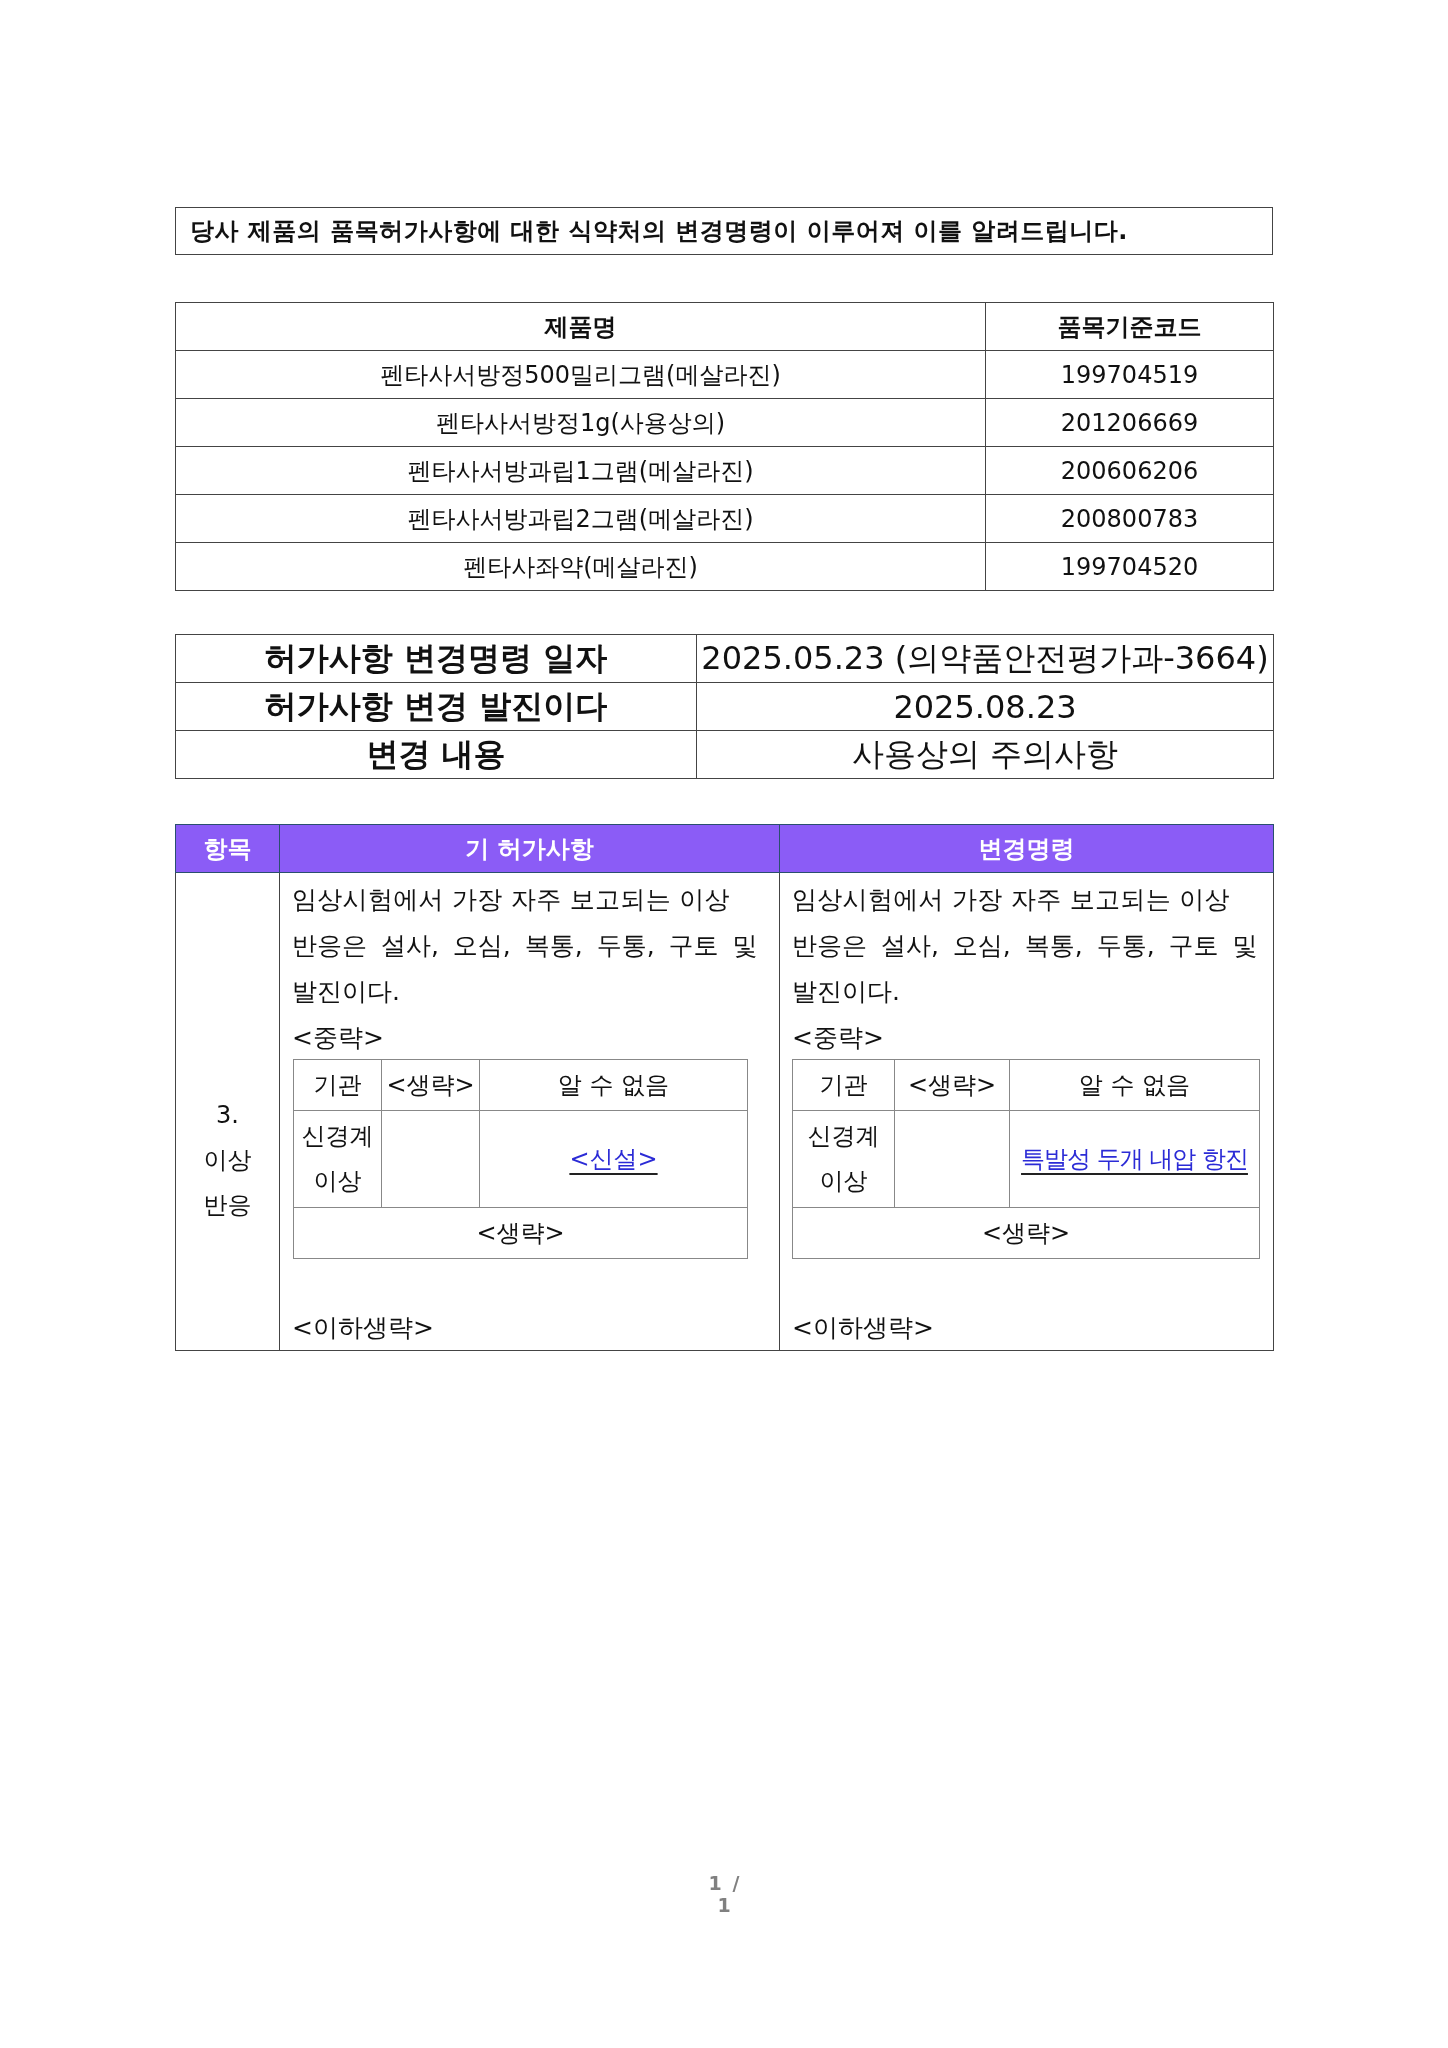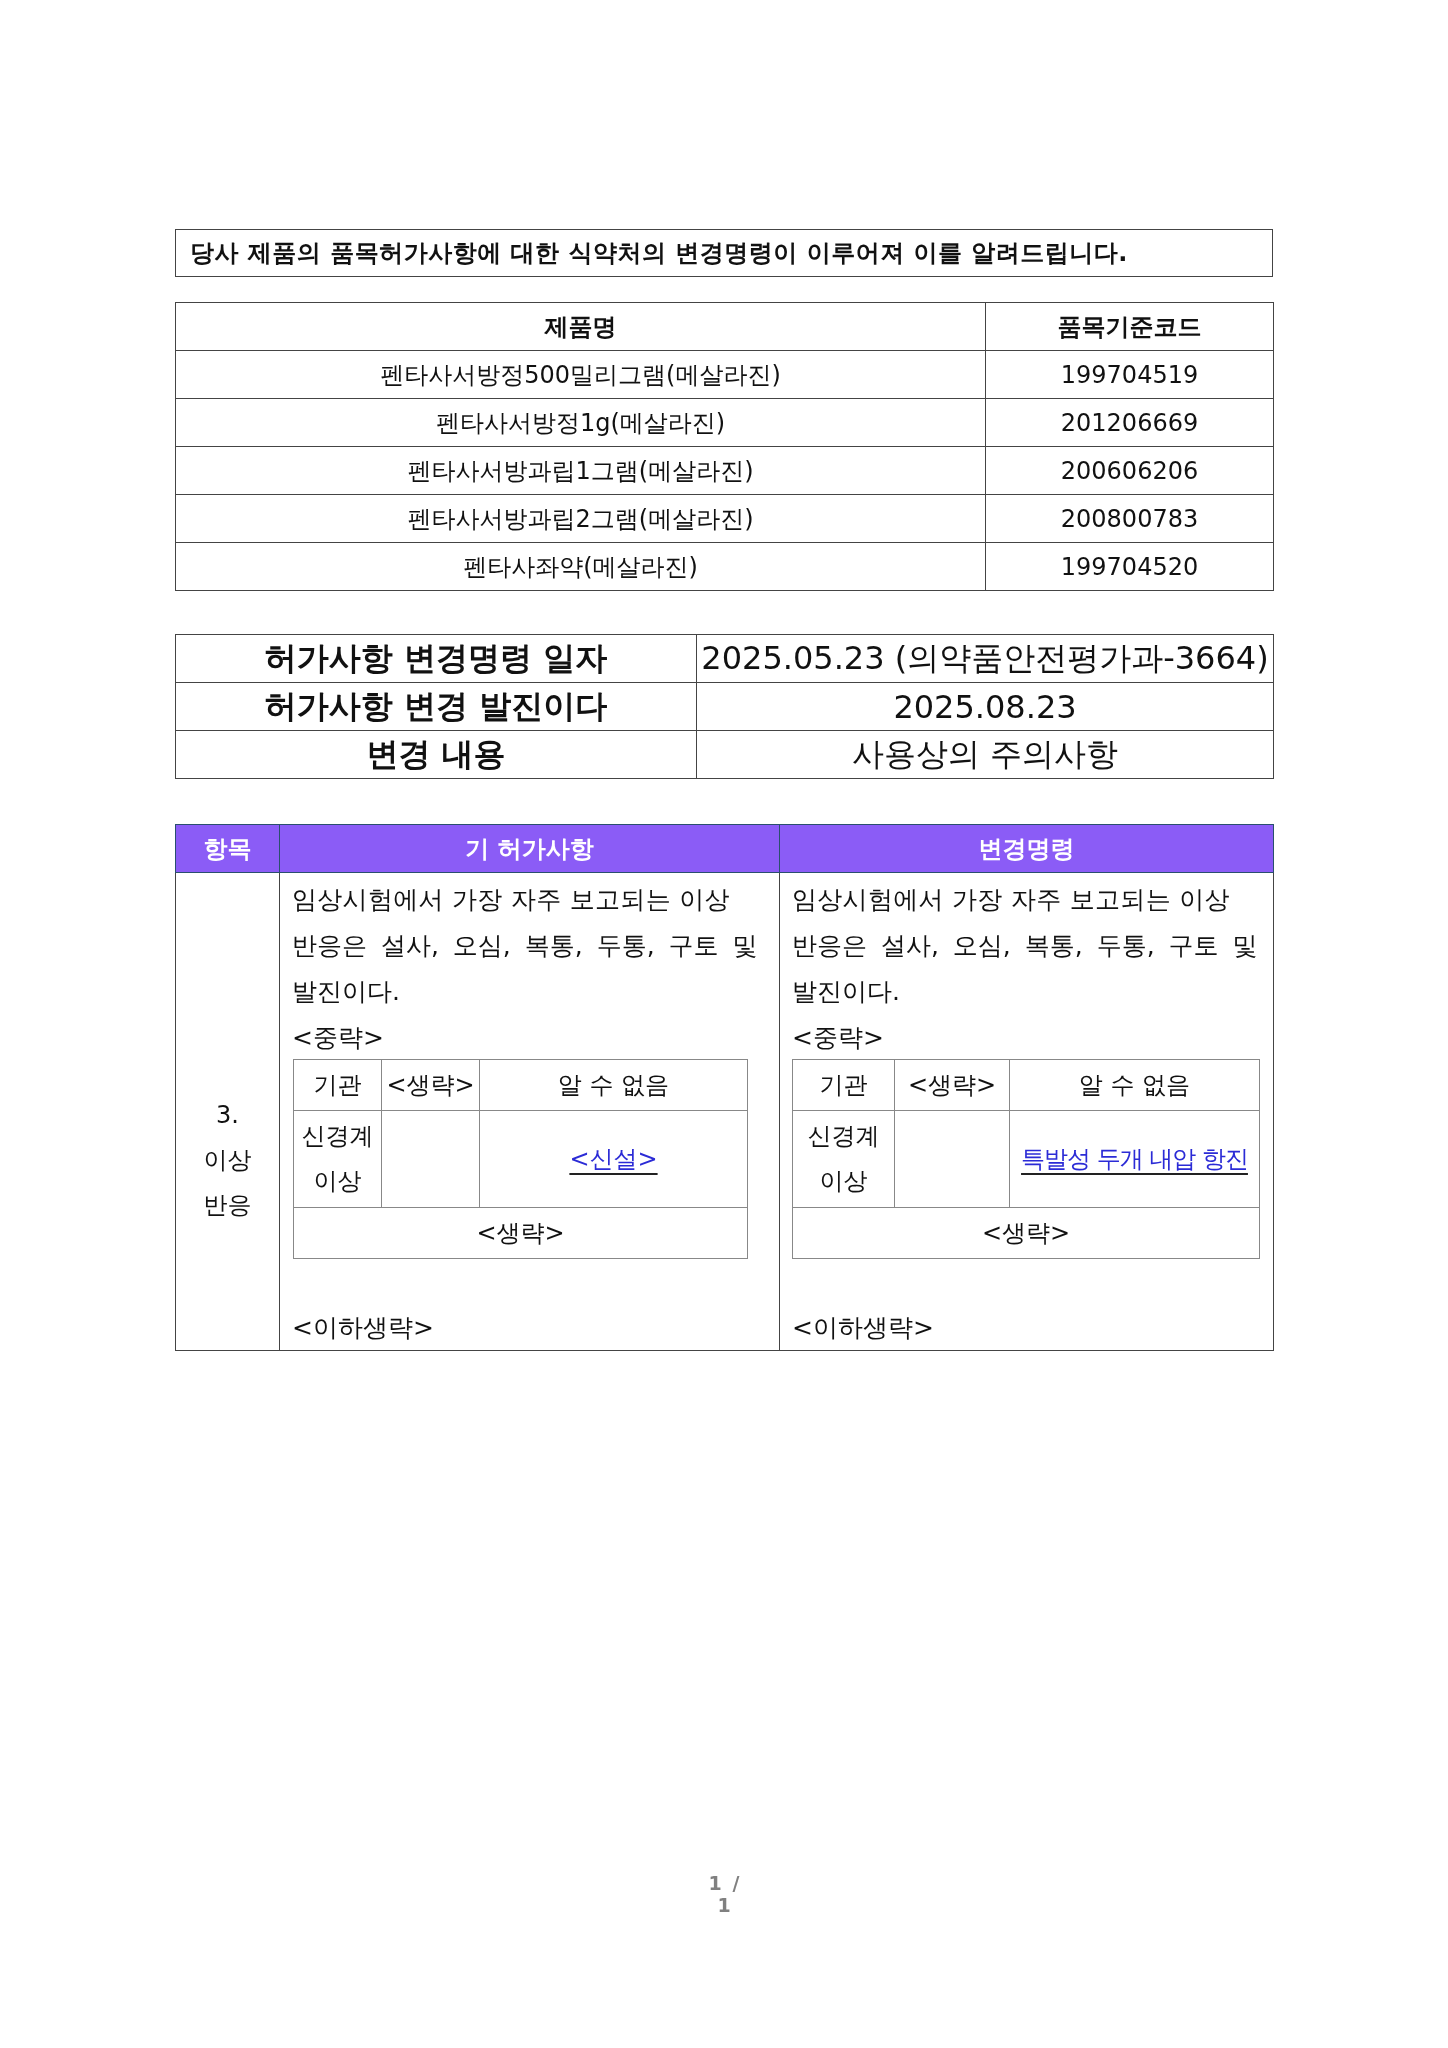--- a/index.html
+++ b/index.html
@@ -1,21 +1,21 @@
 <!DOCTYPE html>
 <html><head>
 <meta charset="utf-8">
 <style>
   html, body { margin: 0; padding: 0; background: #ffffff; }
   body { width: 1448px; height: 2048px; position: relative; overflow: hidden;
          font-family: "DejaVu Sans", "Liberation Sans", sans-serif; color: #111; }
   .abs { position: absolute; box-sizing: border-box; }
   .notice { left: 175px; top: 207px; width: 1098px; height: 48px;
             border: 1.5px solid #444; display: flex; align-items: center;
-            padding-left: 14px; font-size: 24px; font-weight: bold; letter-spacing: 0.5px; white-space: nowrap; margin-top: 22px; }
+            padding-left: 14px; font-size: 24px; font-weight: bold; letter-spacing: 0.5px; white-space: nowrap; }
   table { border-collapse: collapse; position: absolute; table-layout: fixed; }
   td, th { border: 1.5px solid #444; padding: 0; text-align: center; vertical-align: middle; margin-top: 8px; }
   .t1 { left: 175px; top: 302px; width: 1098px; }
   .t1 td, .t1 th { height: 47px; font-size: 24px; }
   .t1 th { font-weight: bold; }
   .t2 { left: 175px; top: 634px; width: 1098px; }
   .t2 td { height: 47px; font-size: 32px; }
   .t2 td.lbl { font-weight: bold; }
   .t3 { left: 175px; top: 824px; width: 1098px; }
   .t3 th { background: #8b5cf6; color: #ffffff; font-weight: bold; font-size: 24px; height: 47px; border-color: #2a4f6e; }
@@ -45,21 +45,21 @@
   <tbody>
       <tr>
     <th>제품명</th>
     <th>품목기준코드</th>
   </tr>
   <tr>
     <td>펜타사서방정500밀리그램(메살라진)</td>
     <td>199704519</td>
   </tr>
   <tr>
-    <td>펜타사서방정1g(메살라진)</td>
+    <td>펜타사서방정1g(사용상의)</td>
     <td>201206669</td>
   </tr>
   <tr>
     <td>펜타사서방과립1그램(메살라진)</td>
     <td>200606206</td>
   </tr>
   <tr>
     <td>펜타사서방과립2그램(메살라진)</td>
     <td>200800783</td>
   </tr>

